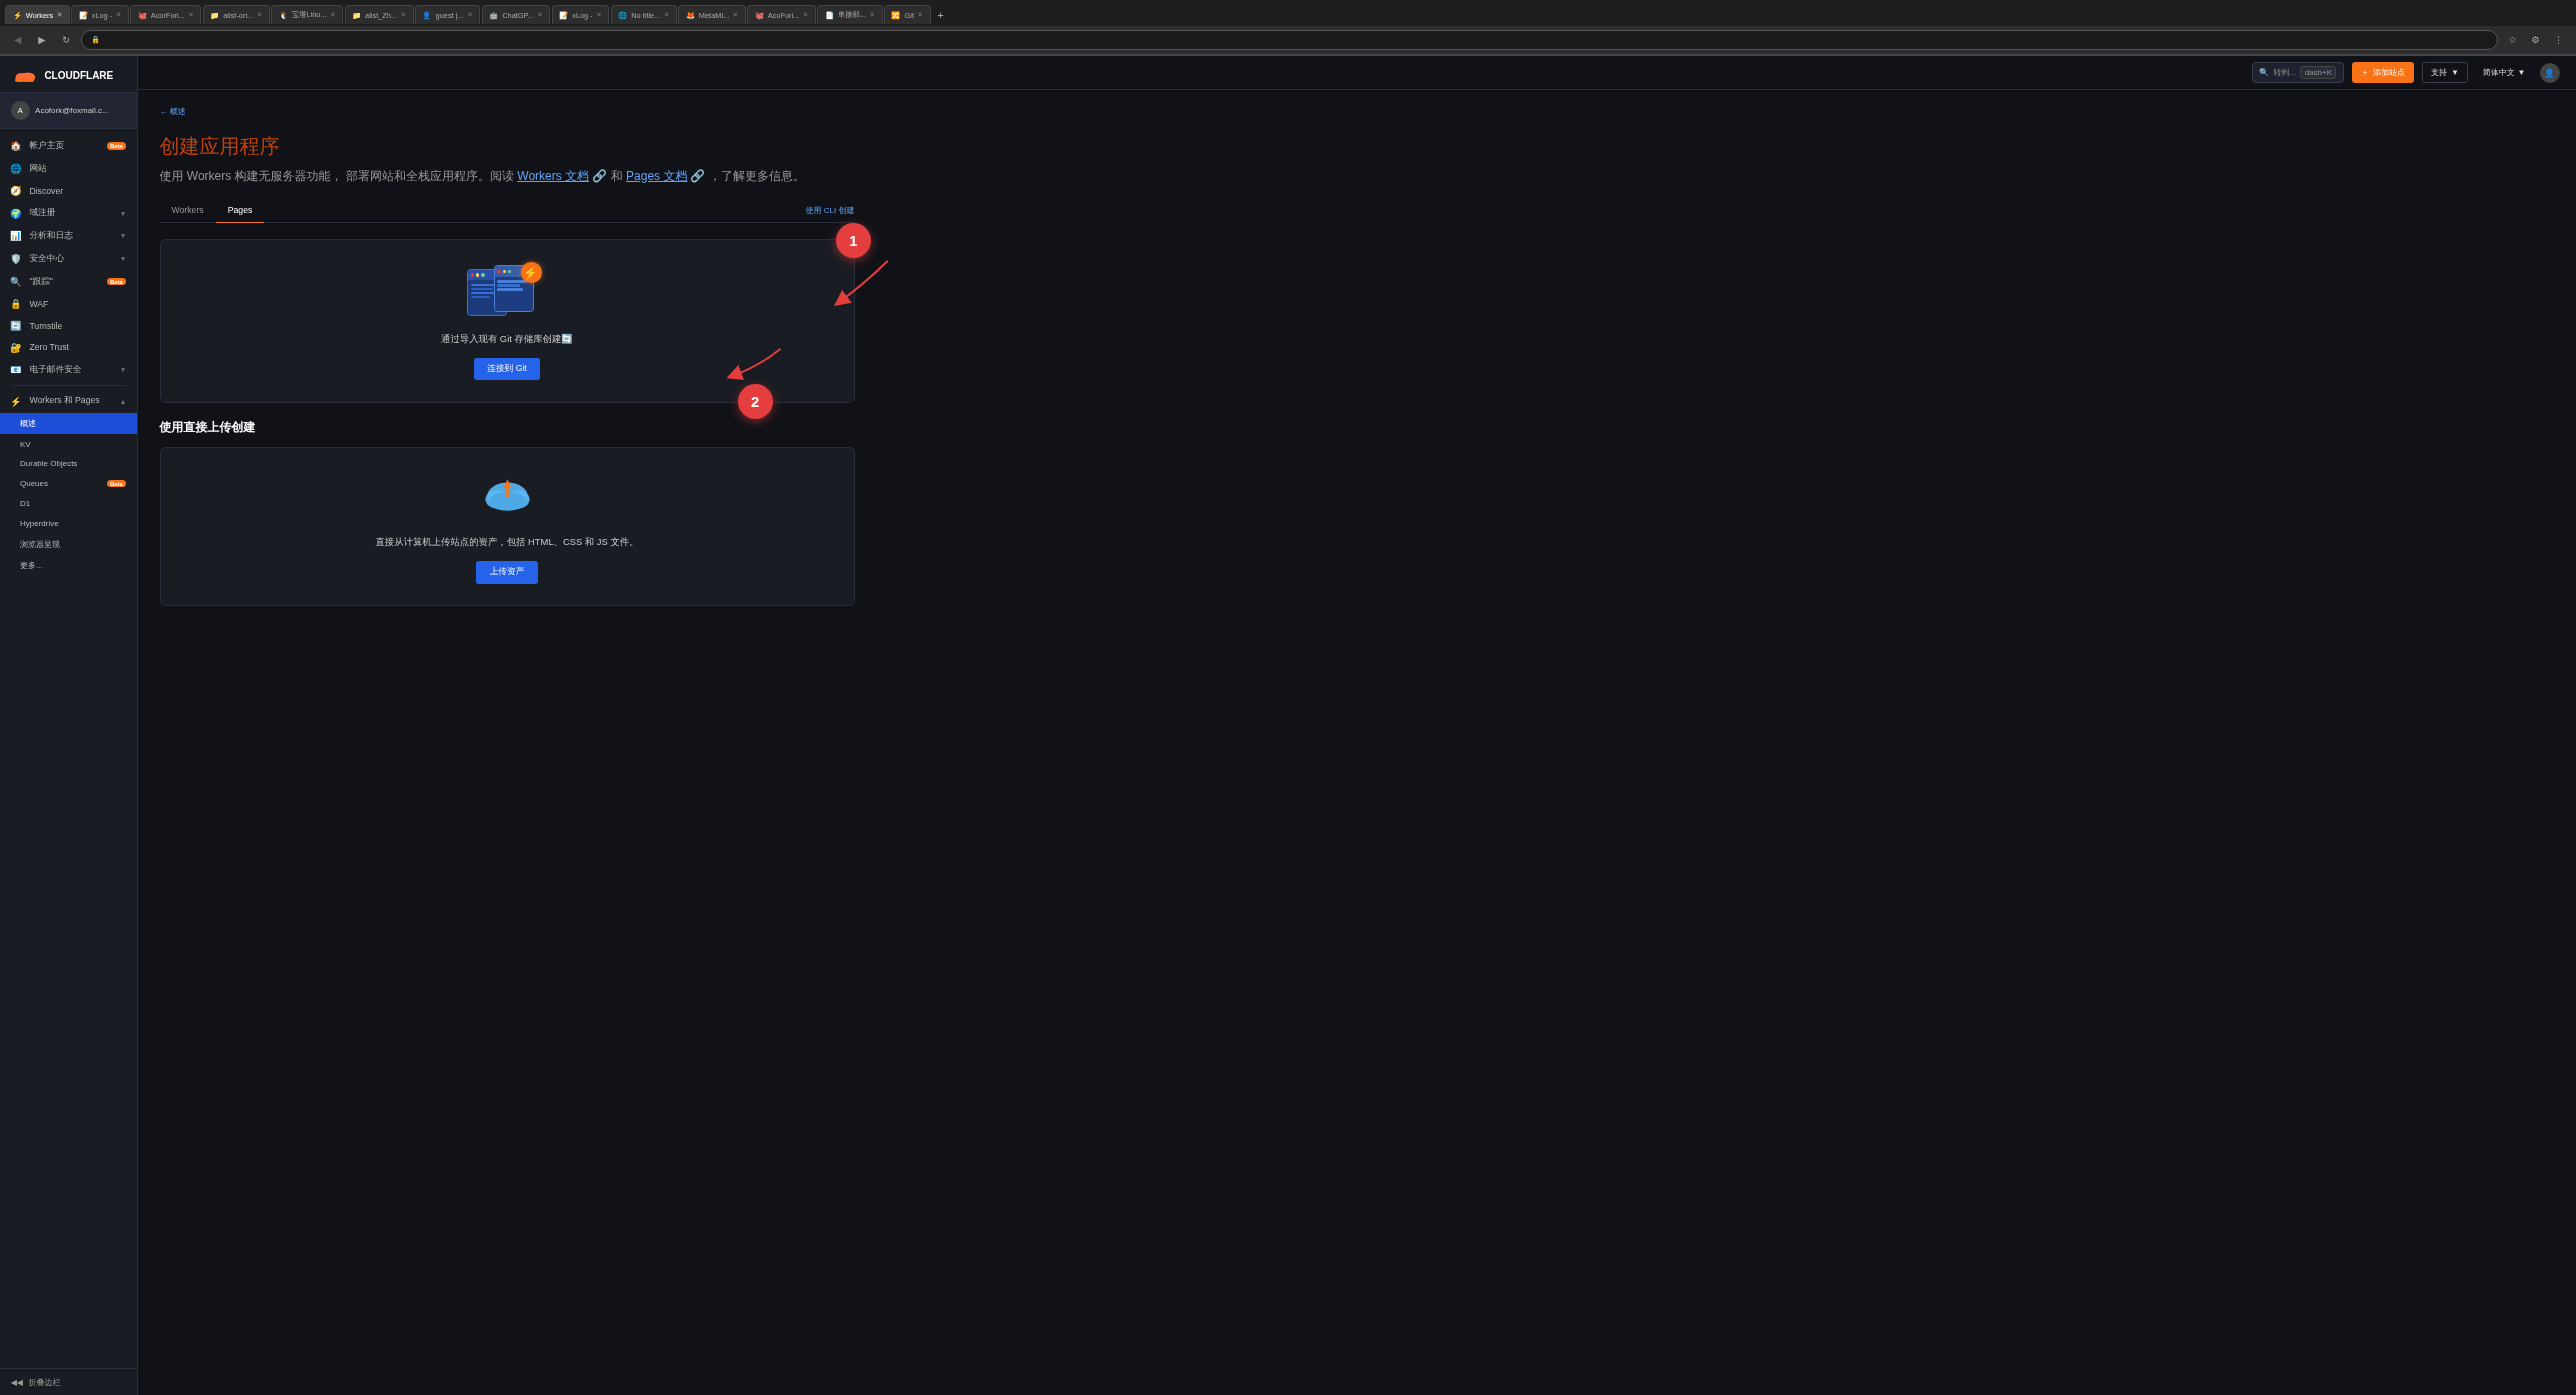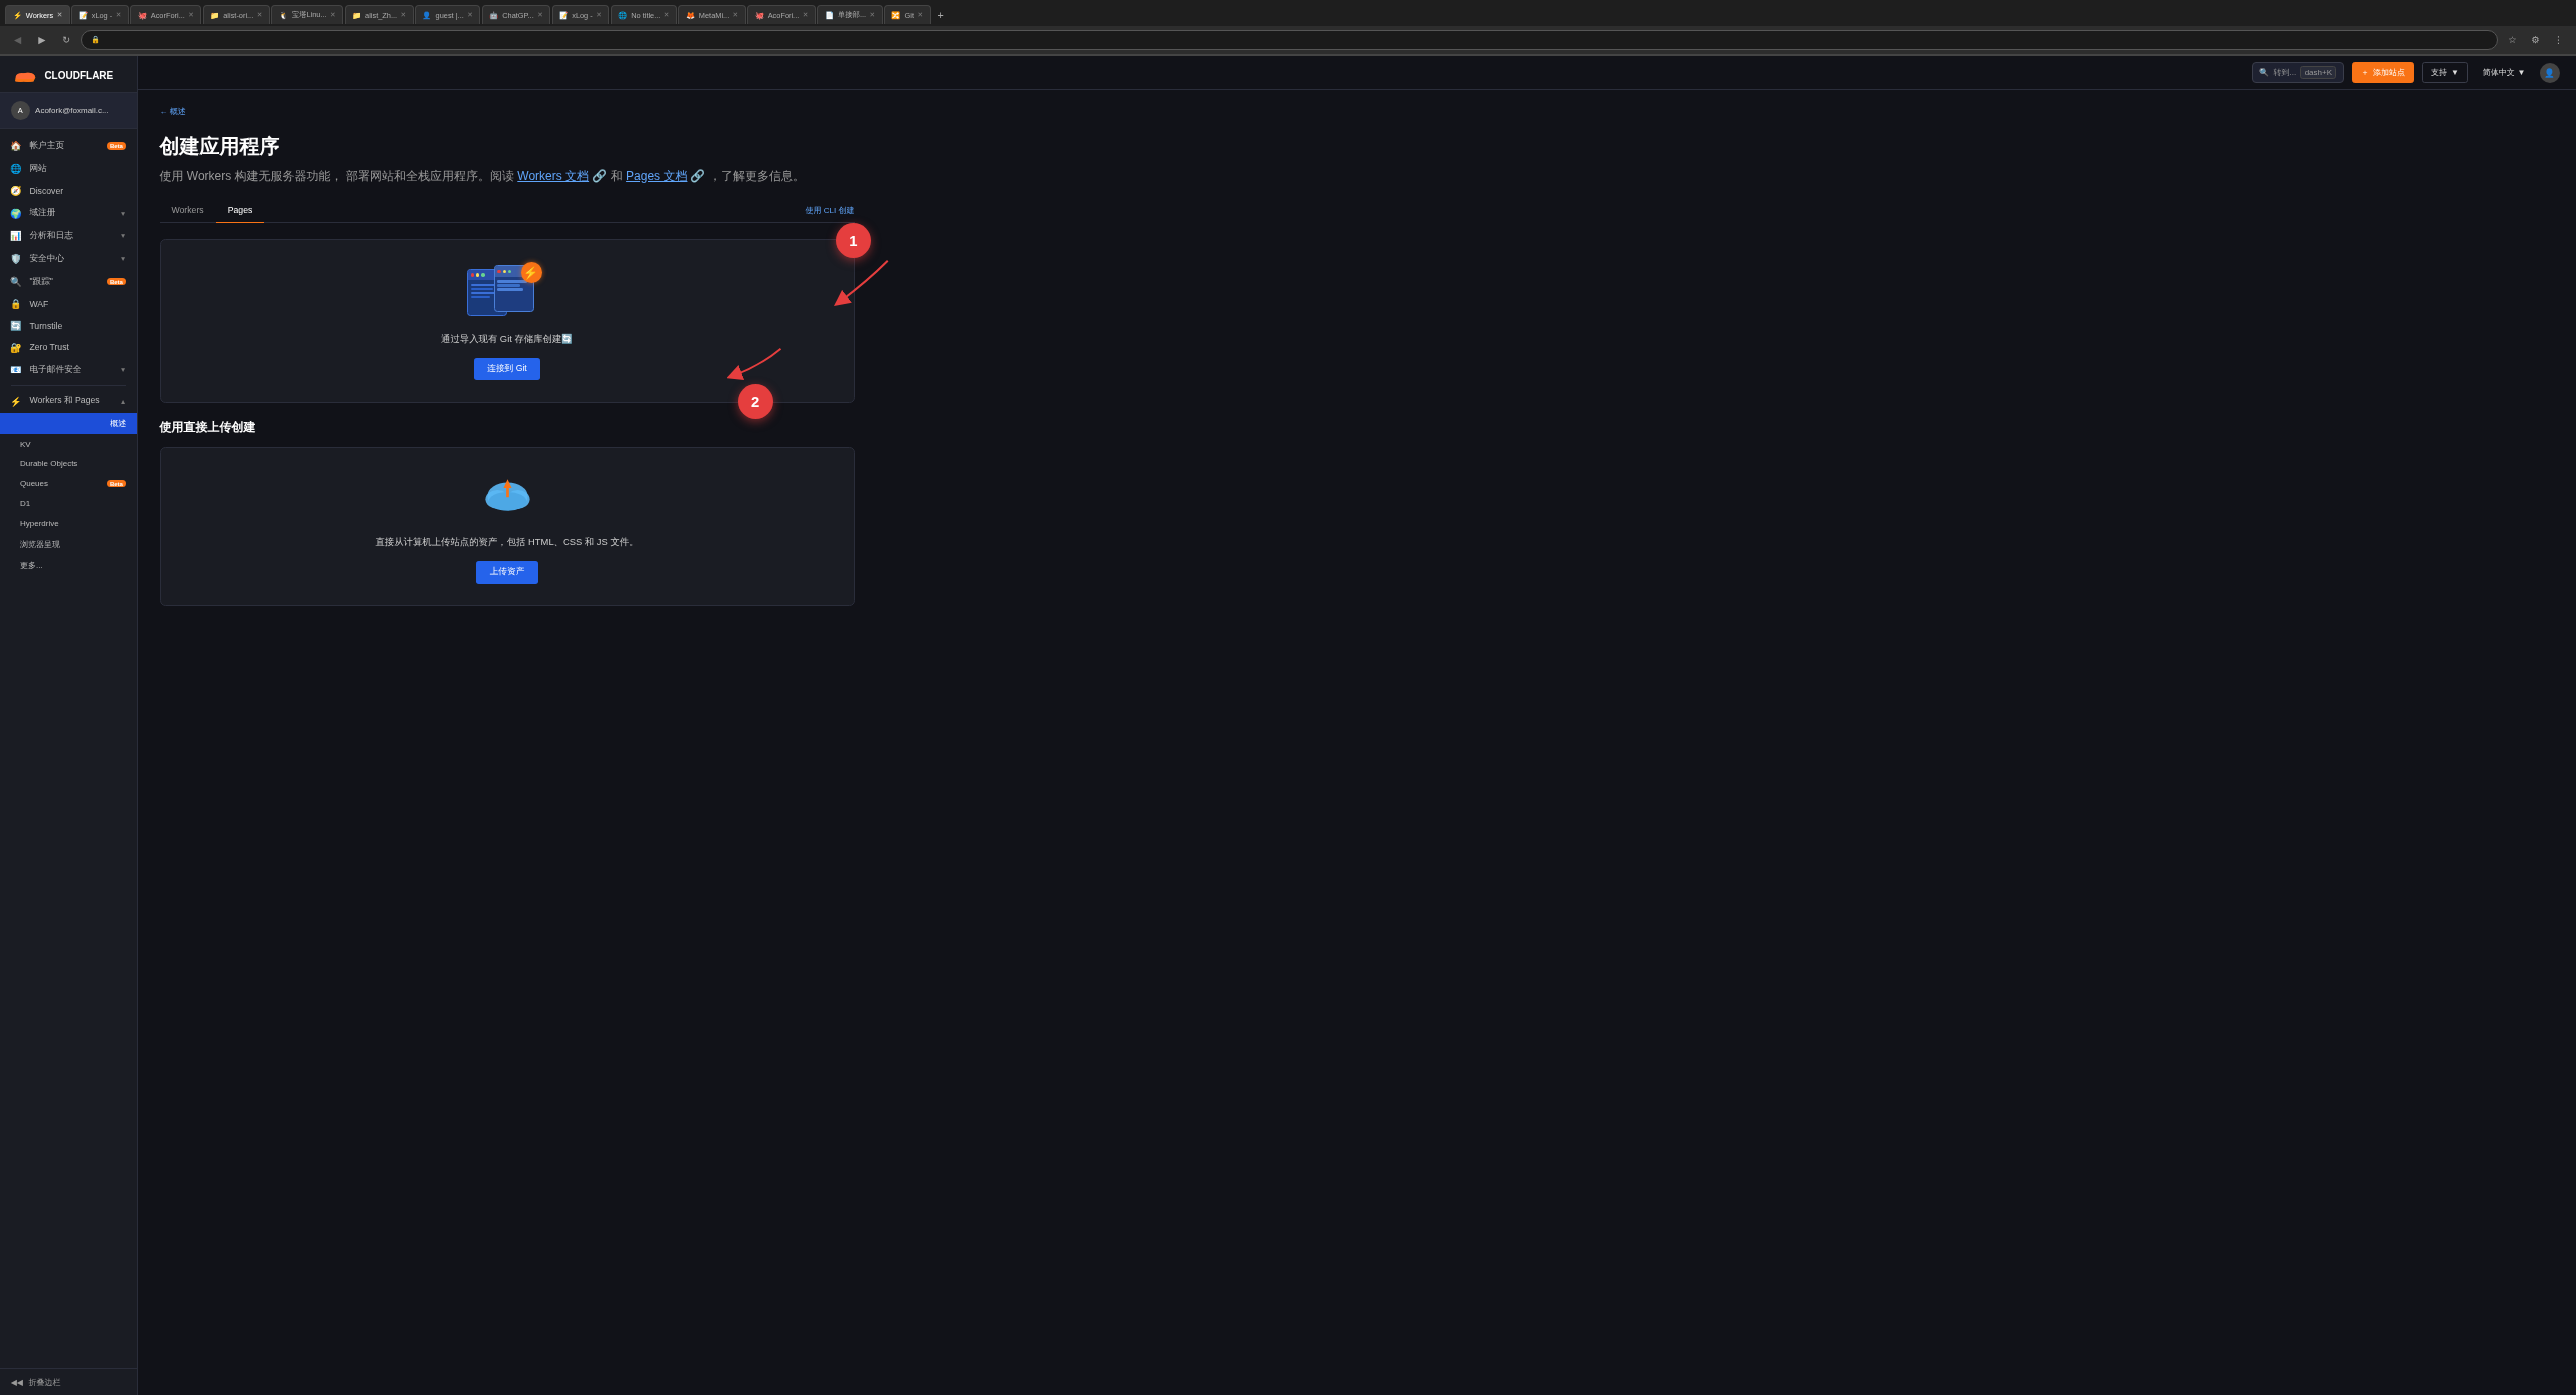--- a/index.html
+++ b/index.html
@@ -196,21 +196,21 @@
       gap: 6.7px;
       cursor: pointer;
       color: #bbb;
       font-size: 8.7px;
       border-radius: 0;
       transition: background 0.15s;
       position: relative;
     }
     .nav-item.active { background: #2563eb; color: #fff; }
     .nav-item.sub-item { padding-left: 20px; font-size: 8px; }
-    .nav-item.sub-item.active { background: #1d4ed8; color: #fff; text-align: right; }
+    .nav-item.sub-item.active { background: #1d4ed8; color: #fff; }
     .nav-icon { width: 12px; text-align: center; font-size: 9.4px; flex-shrink: 0; }
     .nav-label { flex: 1; }
     .nav-badge {
       background: #f97316;
       color: #fff;
       font-size: 6px;
       padding: 0.7px 3.4px;
       border-radius: 5.4px;
       font-weight: 600;
     }
@@ -325,22 +325,22 @@
       font-size: 8px;
     }
     .breadcrumb a {
       color: #60a5fa;
       text-decoration: none;
       cursor: pointer;
     }
 
     .page-title {
       font-size: 20px;
-      font-weight: 700;
-      color: #ffffff;
+      font-weight: 400;
+      color: #c2410c;
       margin-bottom: 6.7px;
     }
     .page-description {
       font-size: 12px;
       color: #999;
       margin-bottom: 13.4px;
       line-height: 1.5;
     }
     .page-description a {
       color: #60a5fa;

